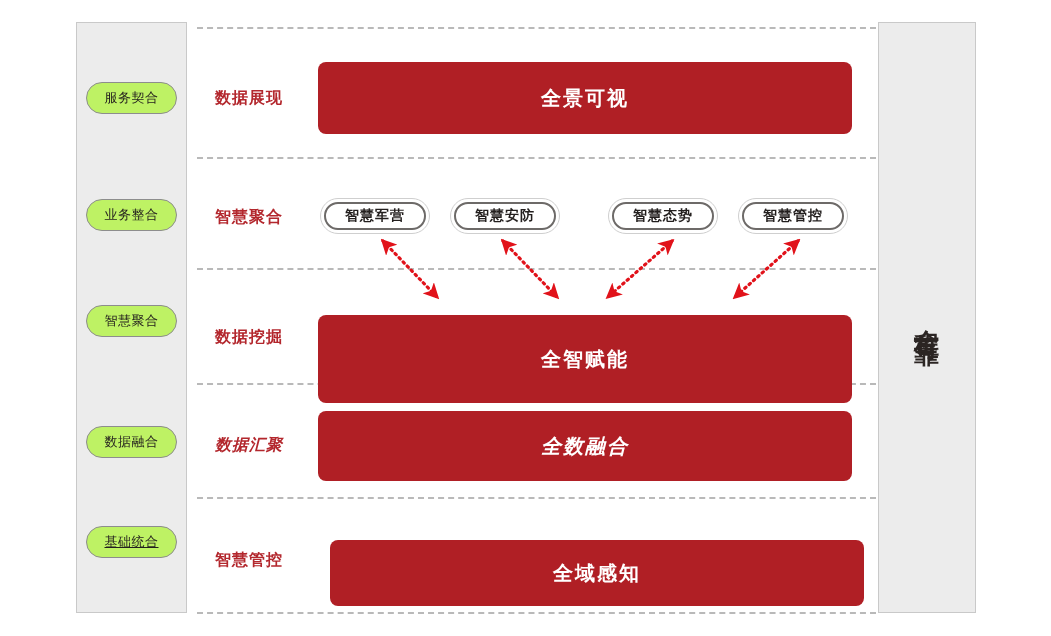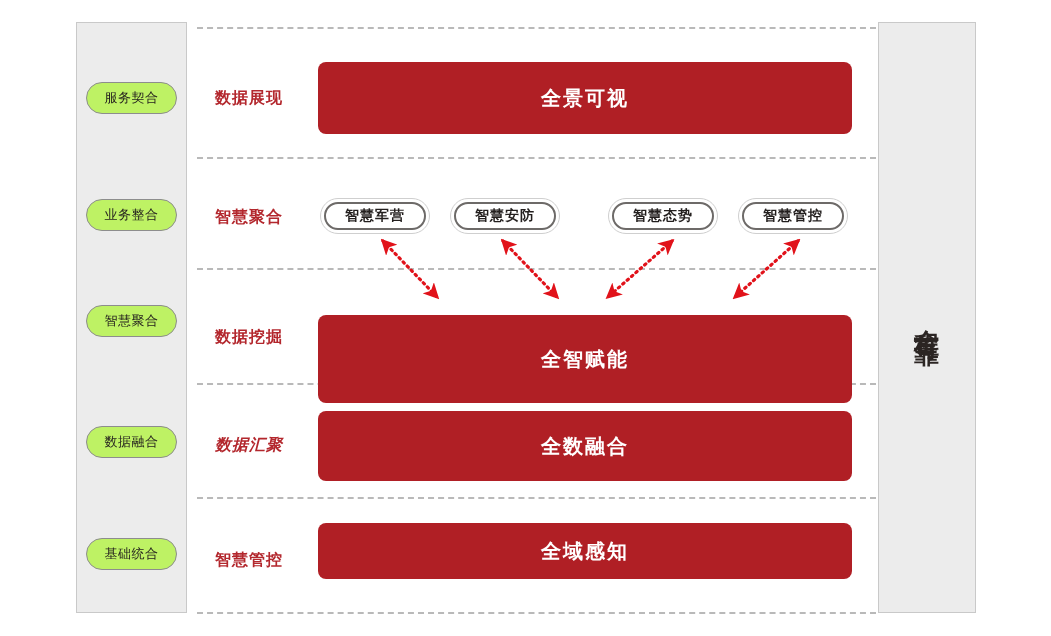--- a/index.html
+++ b/index.html
@@ -163,45 +163,45 @@
       </div>
       <div class="cap-pill" style="top: 199px;">
         <span>业务整合</span>
       </div>
       <div class="cap-pill" style="top: 305px;">
         <span>智慧聚合</span>
       </div>
       <div class="cap-pill" style="top: 426px;">
         <span>数据融合</span>
       </div>
-      <div class="cap-pill" style="top: 538px;">
+      <div class="cap-pill" style="top: 526px; text-decoration: underline;">
         <span>基础统合</span>
       </div>
     </div>
 
   <div id="right-panel" class="side-panel">
     <div class="vertical-title">全程可靠</div>
   </div>
 
   <div id="row-layer">
       <div class="row-label" style="top: 88px;">数据展现</div>
       <div class="red-bar" style="top: 62px; height: 72px;">
         <span>全景可视</span>
       </div>
       <div class="row-label" style="top: 207px;">智慧聚合</div>
       <div class="row-label" style="top: 327px;">数据挖掘</div>
       <div class="red-bar" style="top: 303px; height: 88px; margin-top: 12px;">
         <span>全智赋能</span>
       </div>
       <div class="row-label" style="top: 435px; font-style: italic;">数据汇聚</div>
-      <div class="red-bar" style="top: 411px; height: 70px;">
+      <div class="red-bar" style="top: 411px; height: 70px; font-style: italic;">
         <span>全数融合</span>
       </div>
       <div class="row-label" style="top: 550px;">智慧管控</div>
-      <div class="red-bar" style="top: 523px; height: 56px;">
+      <div class="red-bar" style="top: 540px; height: 66px; margin-left: 12px;">
         <span>全域感知</span>
       </div>
     </div>
 
   <div id="app-pill-layer">
       <div class="app-pill" style="left: 320px;">
         <div class="app-pill-inner">
           <span>智慧军营</span>
         </div>
       </div>

